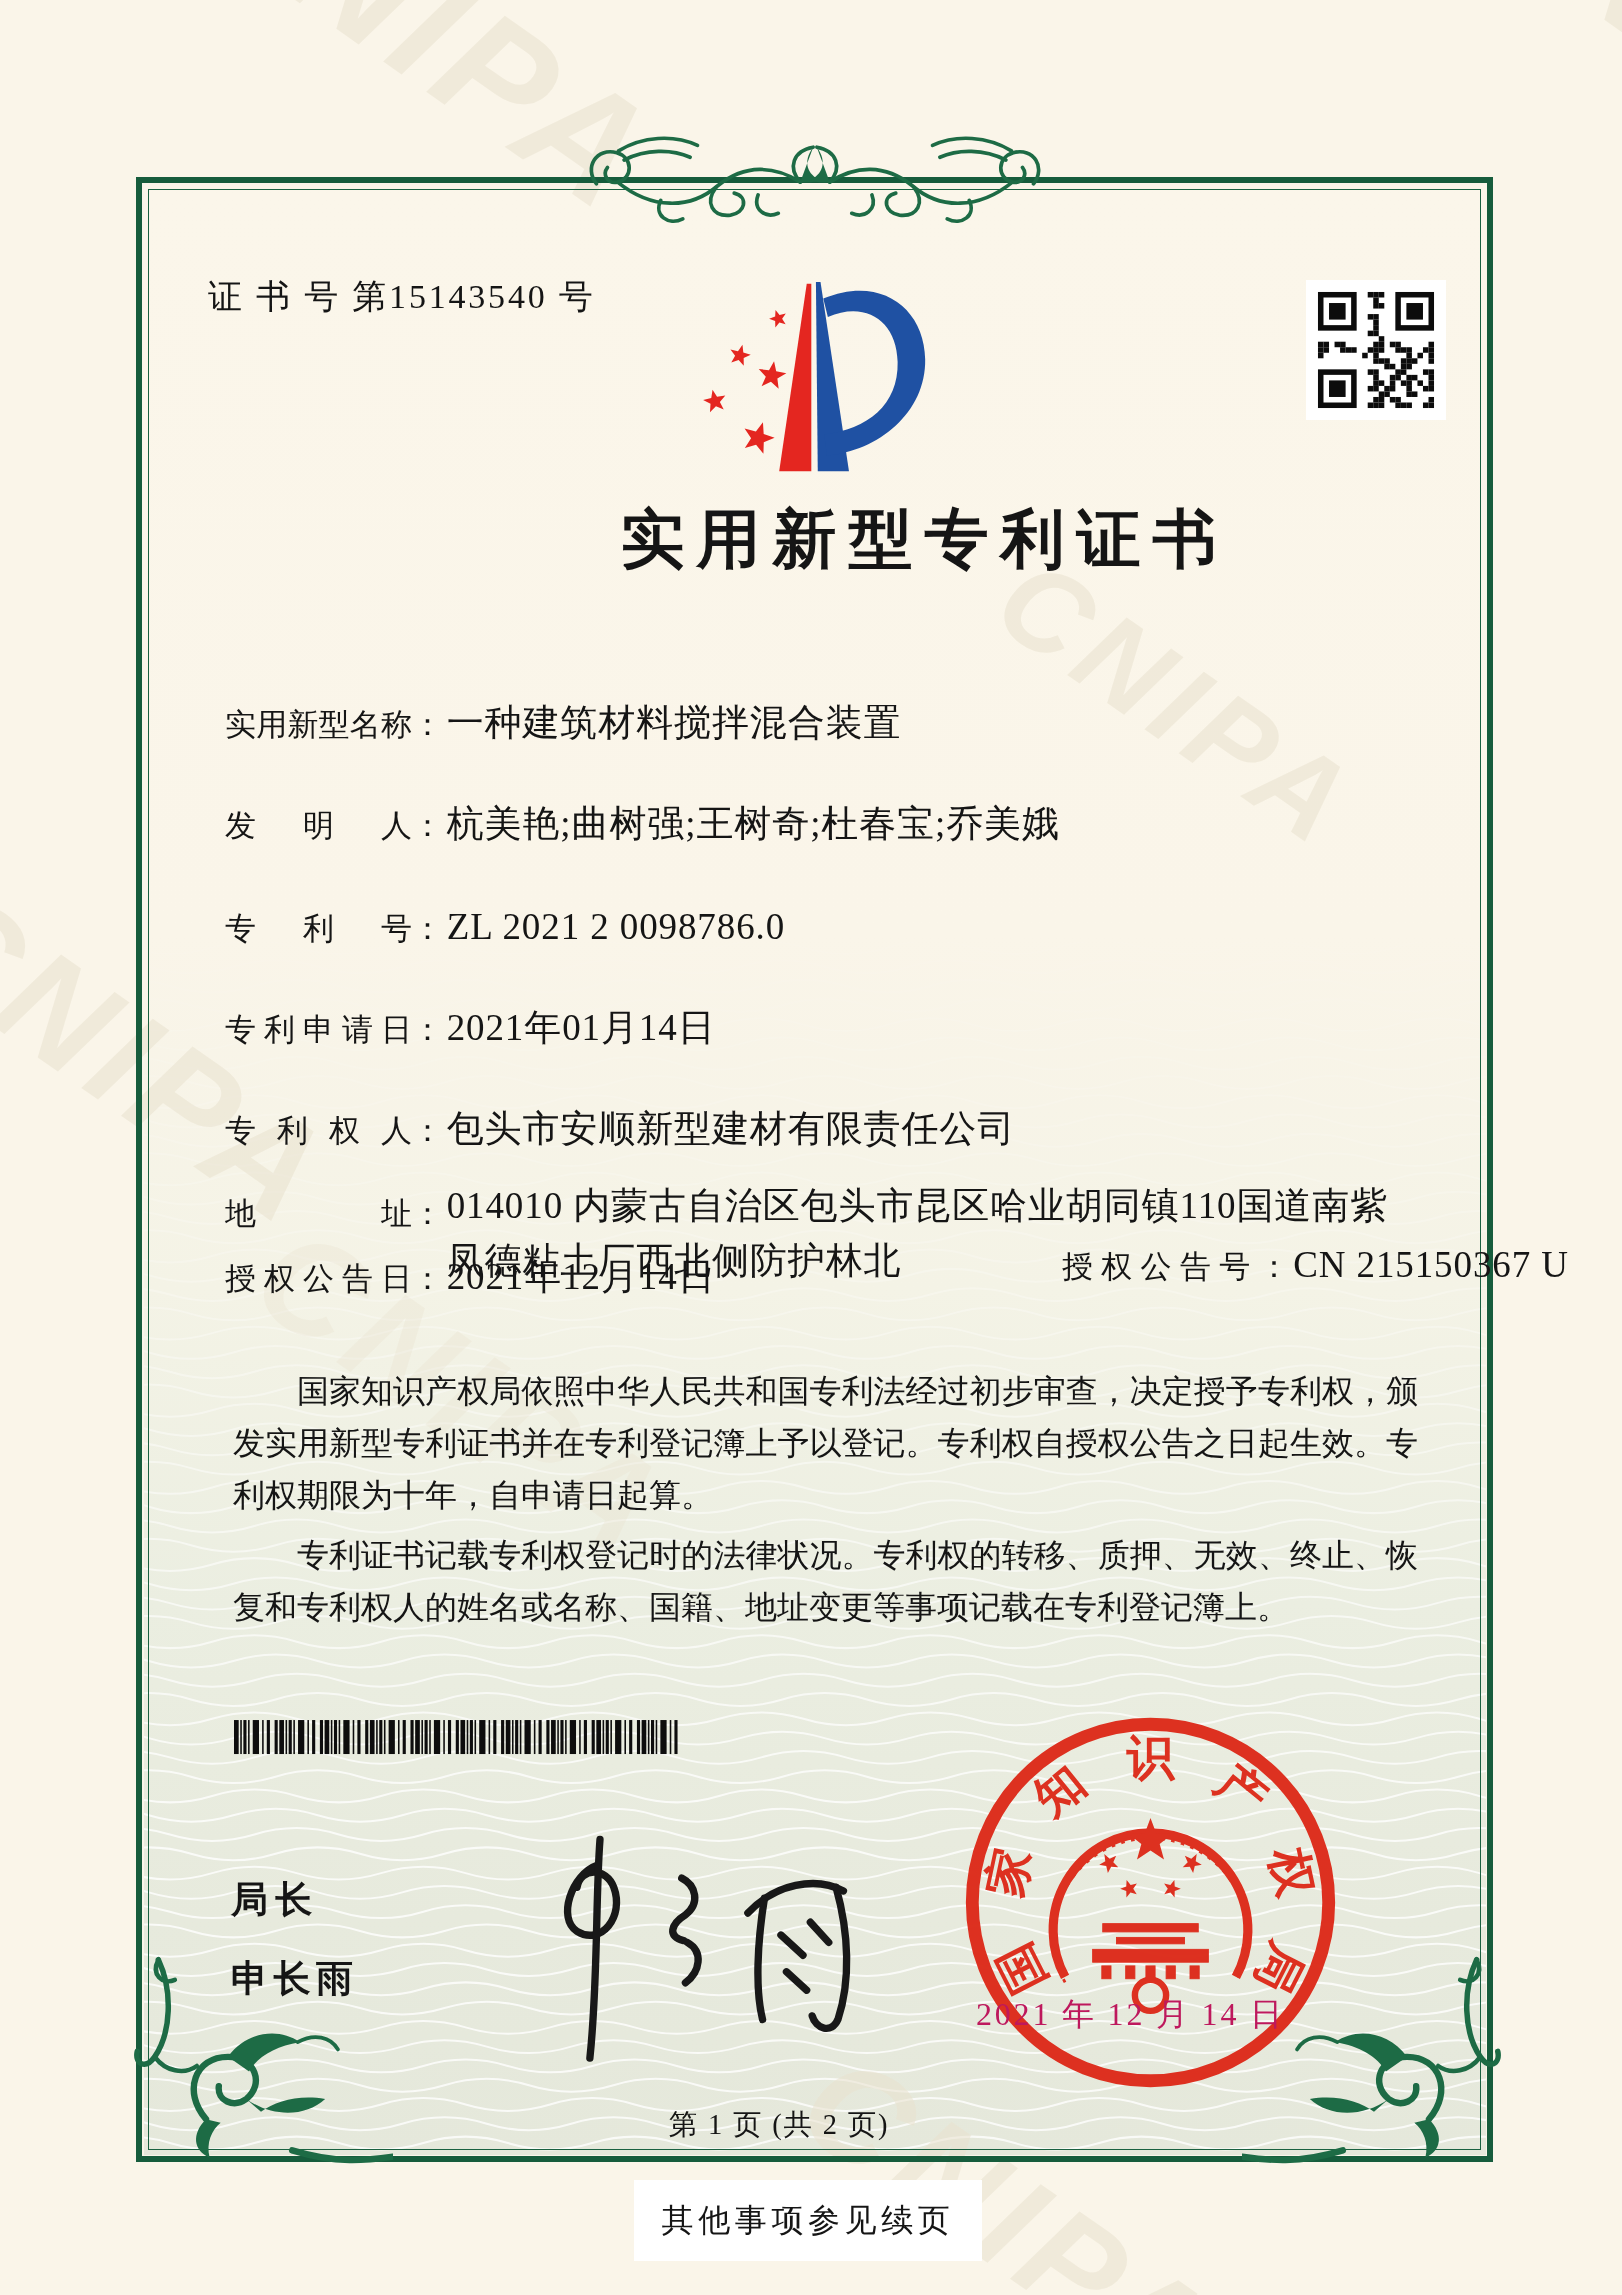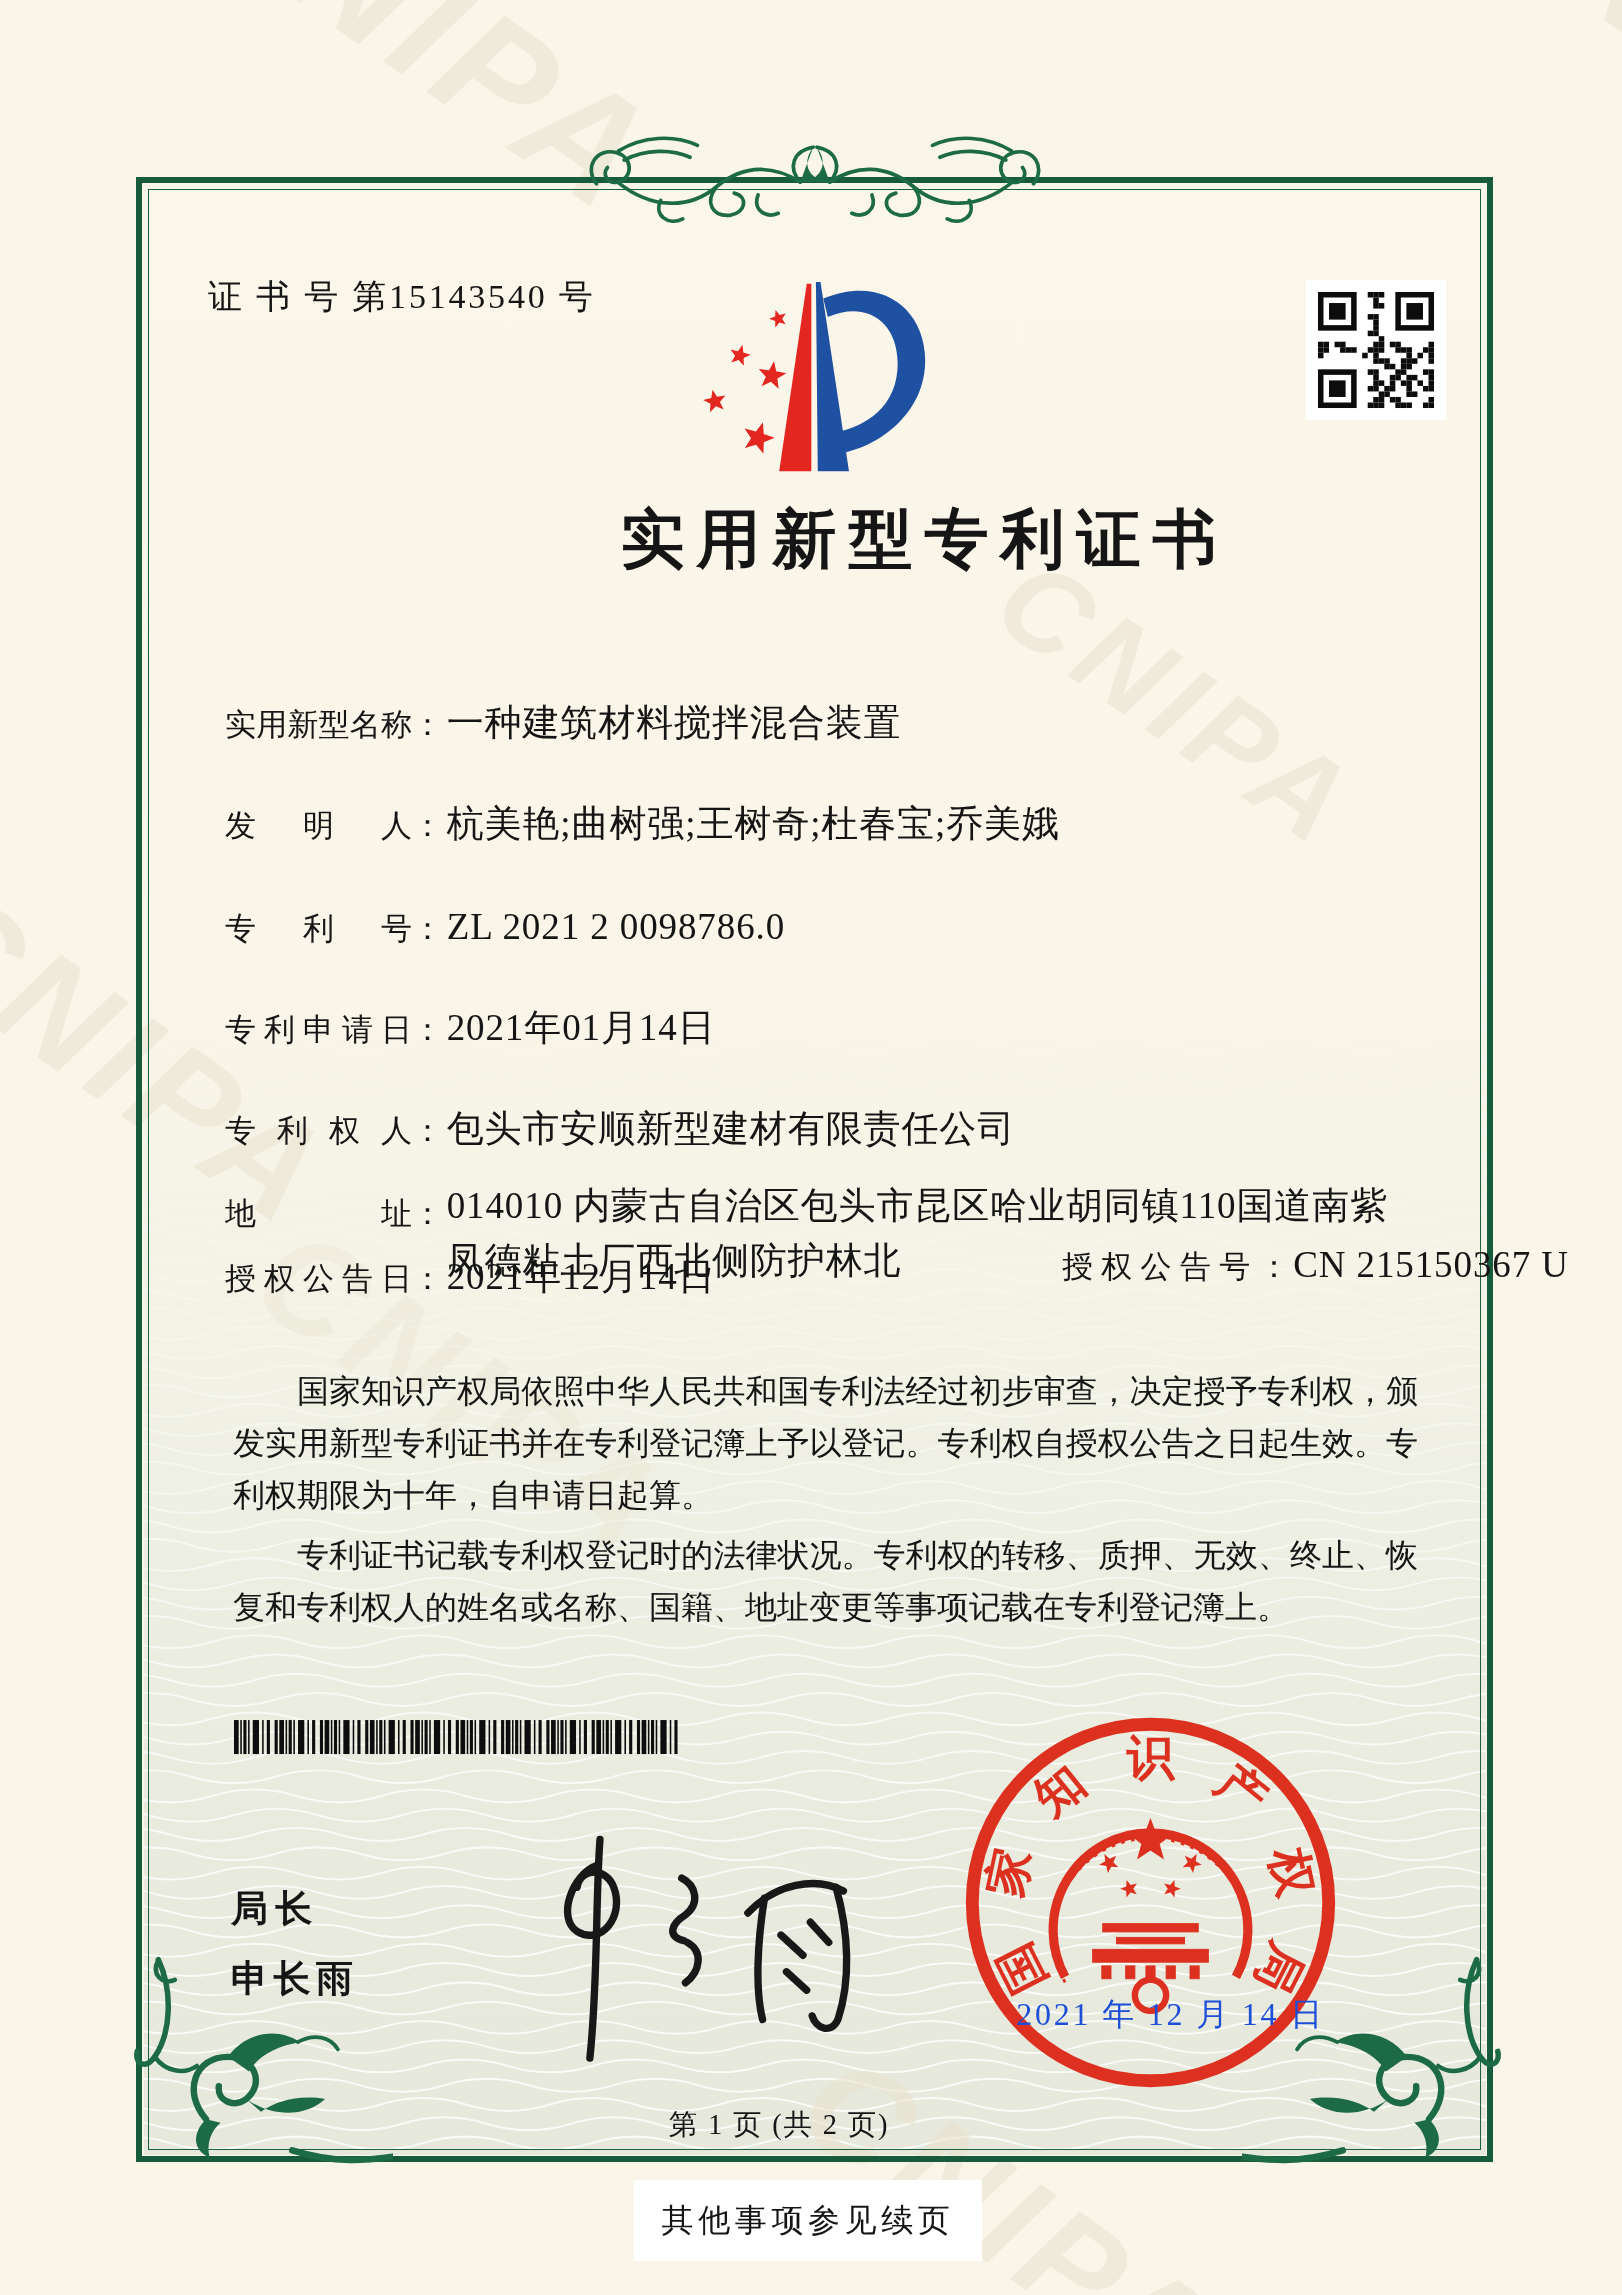--- a/index.html
+++ b/index.html
@@ -89,30 +89,30 @@
     font-size:32px;line-height:52px;
     text-align:justify;
     z-index:5;
   }
   #body-text p{margin:8px;text-indent:64px;}
 
   
   #barcode{left:234px;top:1720px;z-index:5;}
 
   
-  #officer-title{left:231px;top:1875px;font-size:37px;font-weight:700;letter-spacing:7.3px;z-index:5;margin-top:9px;}
+  #officer-title{left:231px;top:1875px;font-size:37px;font-weight:700;letter-spacing:7.3px;z-index:5;}
   #officer-name{left:231px;top:1954px;font-size:37px;font-weight:700;letter-spacing:5.5px;z-index:5;}
   #signature{left:487px;top:1832px;z-index:5;}
 
   
   #seal{left:953px;top:1705px;z-index:6;opacity:.97;}
   #seal-date{
     left:976px;top:1993px;width:349px;
-    text-align:right;font-size:32px;letter-spacing:2.8px;
-    color:#1d4ed8;z-index:7;
+    text-align:left;font-size:32px;letter-spacing:2.8px;
+    color:#be185d;z-index:7;
   }
 
   
   #page-info{left:136px;top:2106px;width:1286px;text-align:center;font-size:28.5px;letter-spacing:1.8px;z-index:5;}
   #cont-box{
     left:634px;top:2180px;width:348px;height:81px;
     background:#ffffff;z-index:5;
     display:flex;align-items:center;justify-content:center;
   }
   #cont-note{font-size:32px;letter-spacing:4.6px;}

